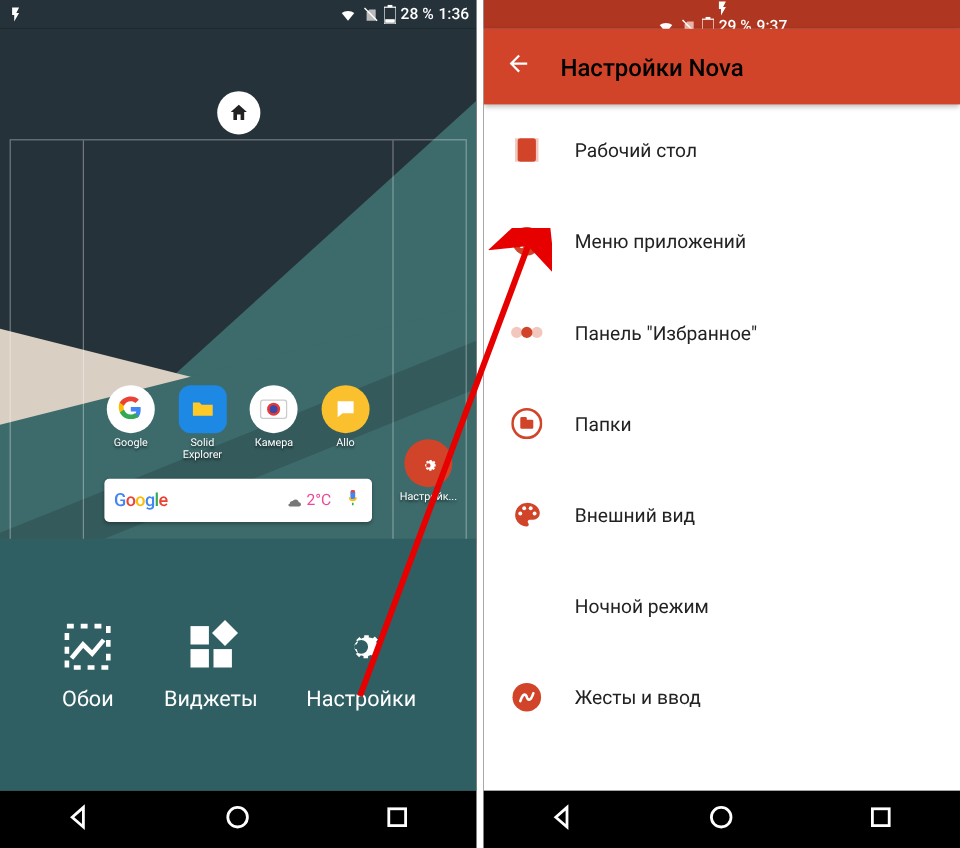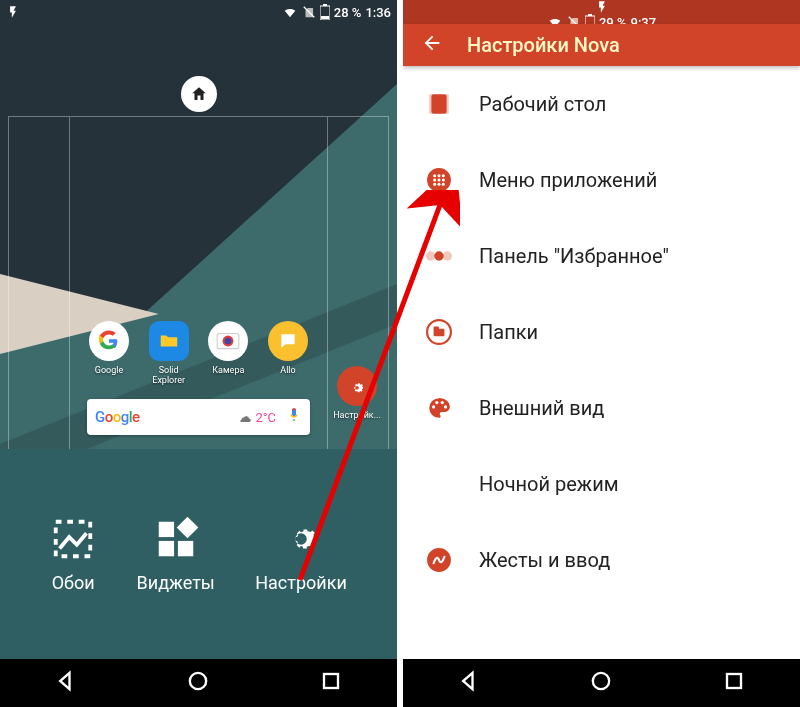--- a/index.html
+++ b/index.html
@@ -138,40 +138,40 @@
   .qa-item svg { width: 46px; height: 46px; }
 
   
   .right-body {
     position: absolute;
     top: 24px; bottom: 48px; left: 0; right: 0;
     background: #fff;
     display: flex; flex-direction: column;
   }
   .app-bar {
-    height: 42px;
+    height: 63px;
     background: #d14429;
-    color: #fef9c3;
+    color: #000000;
     display: flex; align-items: center;
     gap: 24px;
     padding: 0 18px;
     font-size: 20px;
     font-weight: 500;
     box-shadow: 0 2px 4px rgba(0,0,0,0.25);
   }
   .settings-list {
     flex: 1;
     overflow: hidden;
   }
   .settings-item {
     display: flex;
     align-items: center;
     gap: 26px;
     padding: 24px 22px;
-    font-size: 20px;
+    font-size: 16px;
     color: #222;
   }
   .settings-item .ic {
     width: 28px; height: 28px;
     display: flex; align-items: center; justify-content: center;
   }
 
   
   .arrow-overlay {
     position: absolute;

